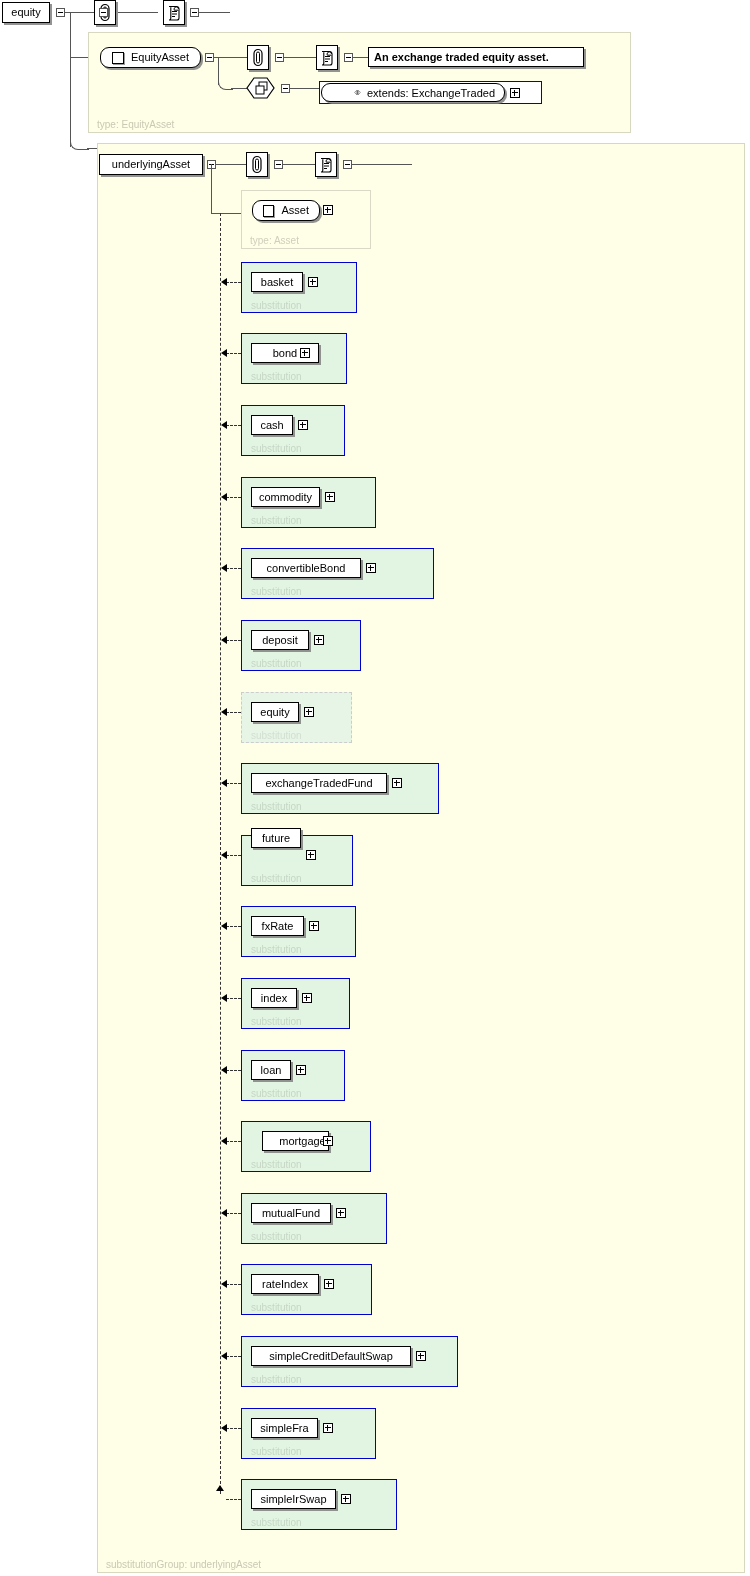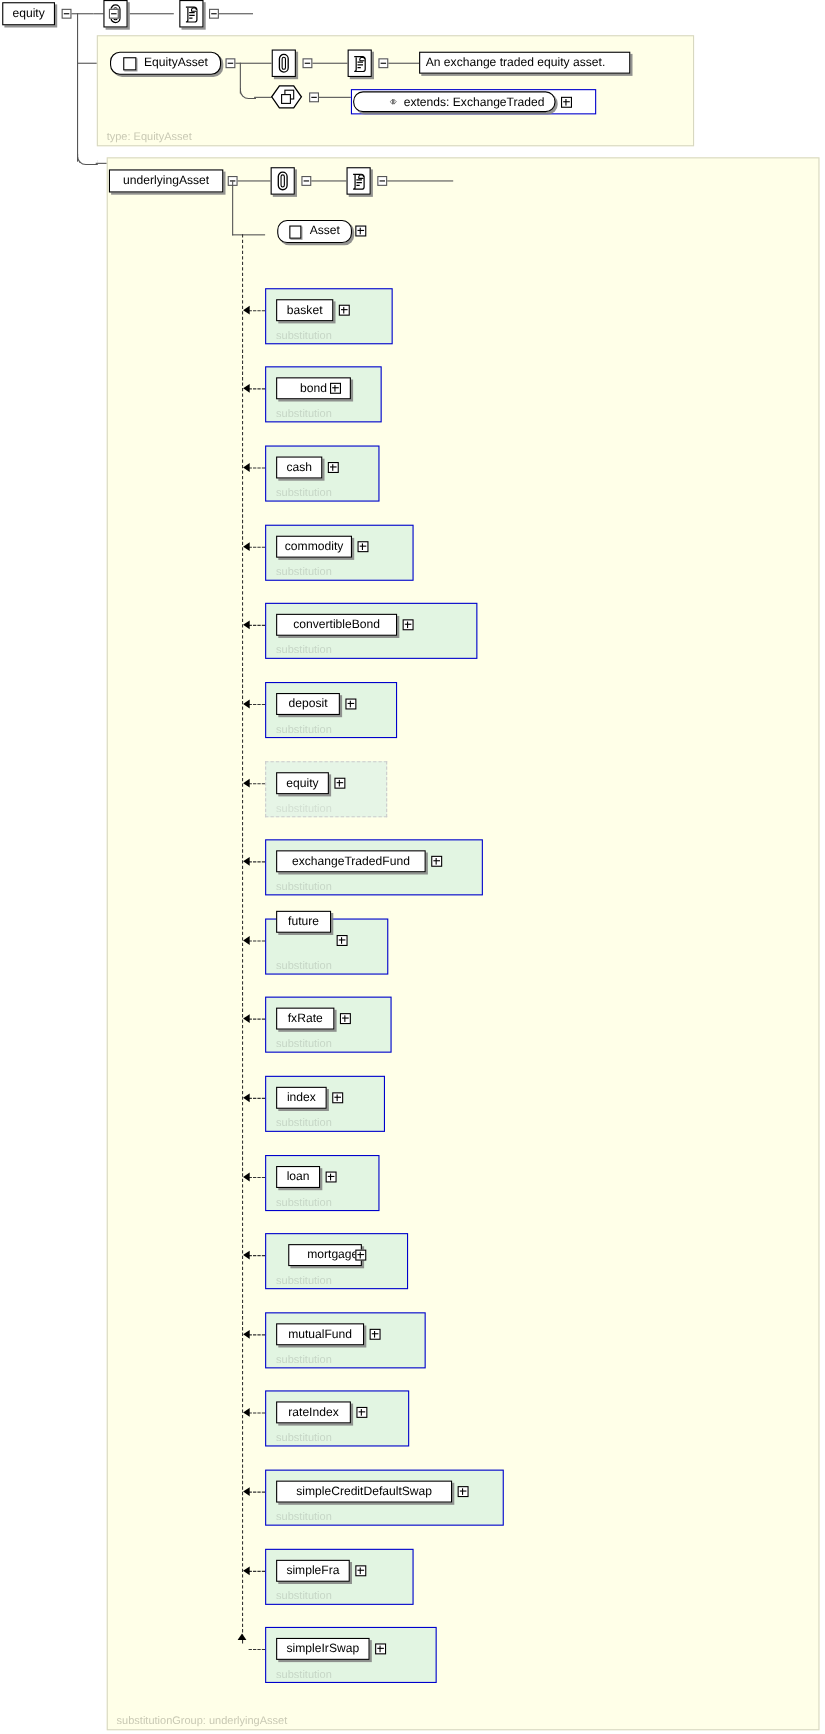--- a/index.html
+++ b/index.html
@@ -327,21 +327,21 @@
       <path d="M2 2.5 h7.5 a2.5 2.5 0 0 1 2.5 2.5 v9 a2 2 0 0 1 -2 2 h-8 a1.8 1.8 0 0 0 1.8 -1.8 v-11" fill="#ffffff" stroke="#000000" stroke-width="1.1"></path>
       <path d="M11.6 5.2 a2.3 2.3 0 0 0 -2.3 -2.3 a2.3 2.3 0 0 0 -2 3.3 h4.3" fill="#ffffff" stroke="#000000" stroke-width="1"></path>
       <line x1="5" y1="7.5" x2="10" y2="7.5" stroke="#000000" stroke-width="1"></line>
       <line x1="5" y1="10" x2="10" y2="10" stroke="#000000" stroke-width="1"></line>
       <line x1="5" y1="12.5" x2="8" y2="12.5" stroke="#000000" stroke-width="1"></line>
     </svg>
   </div>
   <div class="toggle" style="left:344px; top:53px;"></div>
   <div class="hline" style="left:353px; top:57px; width:28px;"></div>
 
-  <div class="node doc" style="left:381px; top:47px; width:192px; height:20px;">
+  <div class="node doc" style="left:368px; top:47px; width:216px; height:20px;font-weight:bold;">
     <span>An exchange traded equity asset.</span>
   </div>
 
   <div class="hexbox" style="left:246px; top:76px;">
     <svg width="30" height="26" viewBox="0 0 30 26">
       <polygon points="8,2 21,2 28,12 21,22 8,22 1,12" fill="#ffffff" stroke="#000000" stroke-width="1.2"></polygon>
       <rect x="13" y="6" width="8" height="8" fill="#ffffff" stroke="#000000" stroke-width="1"></rect>
       <rect x="10" y="10" width="8" height="8" fill="#ffffff" stroke="#000000" stroke-width="1"></rect>
     </svg>
   </div>
@@ -389,20 +389,23 @@
       <line x1="5" y1="12.5" x2="8" y2="12.5" stroke="#000000" stroke-width="1"></line>
     </svg>
   </div>
   <div class="toggle" style="left:343px; top:160px;"></div>
   <div class="hline" style="left:352px; top:164px; width:60px;"></div>
 
 
   <div class="vline" style="left:211px; top:164px; height:50px;"></div>
   <div class="hline" style="left:211px; top:213px; width:30px;"></div>
 
+  <div class="typebox" style="left:241px; top:190px; width:130px; height:59px;">
+    <span class="typebox-label">type: Asset</span>
+  </div>
   <div class="node rounded" style="left:252px; top:200px; width:68px; height:21px;">
     <span class="cb"></span>
     <span>Asset</span>
   </div>
   <div class="expander" style="left:323px; top:205px;"></div>
 
   <div class="vdash" style="left:220px; top:213px; height:1281px;"></div>
 
   <div id="substitutions">
       <div class="hdash" style="left: 226px; top: 282px; width: 15px;"></div>

